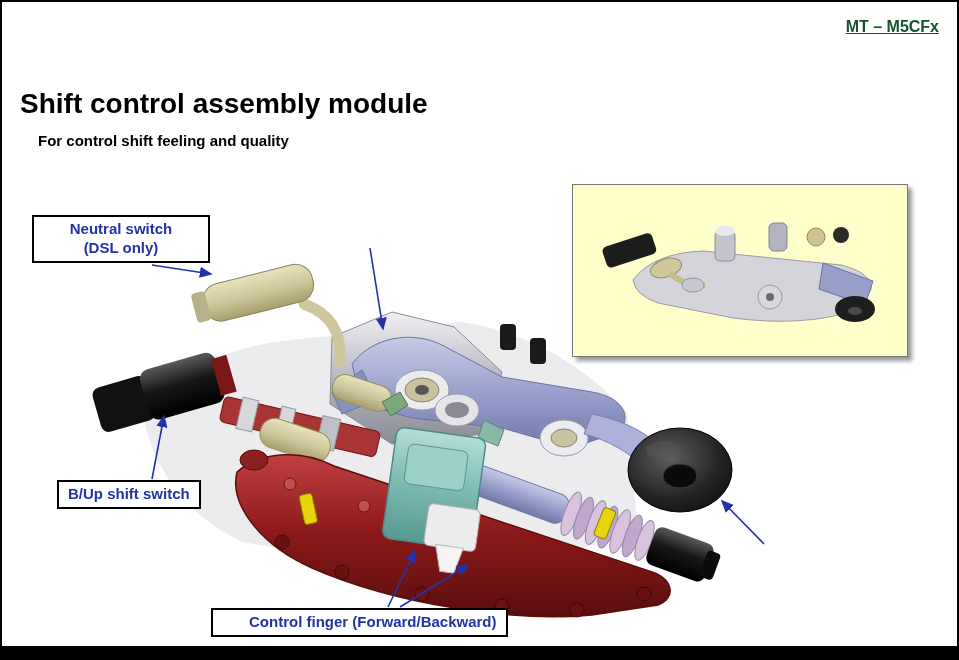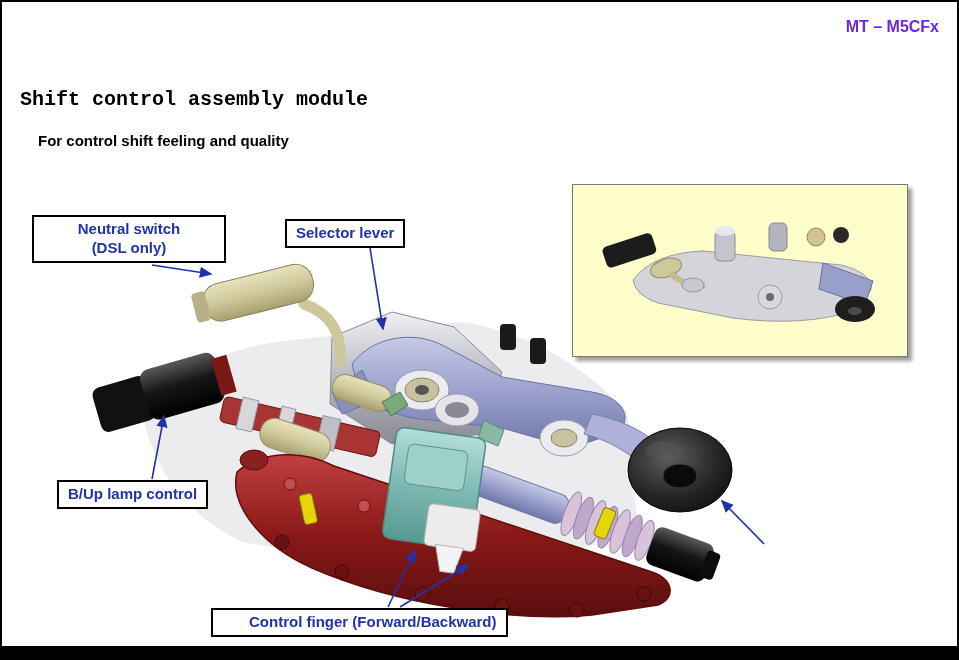--- a/index.html
+++ b/index.html
@@ -16,31 +16,31 @@
     background: #fff;
     font-family: "Liberation Sans", sans-serif;
     overflow: hidden;
   }
   .model-code {
     position: absolute;
     top: 16px;
     right: 18px;
     font-size: 16px;
     font-weight: bold;
-    color: #6d28d9;
+    color: #14532d;
+    text-decoration: underline;
   }
   .page-title {
     position: absolute;
     left: 18px;
     top: 86px;
     margin: 0;
-    font-size: 20px;
+    font-size: 28px;
     font-weight: bold;
     color: #000;
-    font-family: Liberation Mono, monospace;
   }
   .subtitle {
     position: absolute;
     left: 36px;
     top: 130px;
     margin: 0;
     font-size: 15px;
     font-weight: bold;
     color: #000;
   }
@@ -75,21 +75,21 @@
     border: 2px solid #000;
     color: #2233aa;
     font-weight: bold;
     font-size: 15px;
     line-height: 1.25;
     text-align: center;
     padding: 3px 9px;
     box-sizing: border-box;
     white-space: pre-line;
   }
-  .callout-neutral  { left: 30px;  top: 213px; width: 194px; }
+  .callout-neutral  { left: 30px;  top: 213px; width: 178px; }
   .callout-selector { left: 283px; top: 217px; }
   .callout-bup      { left: 55px;  top: 478px; }
   .callout-shift    { left: 753px; top: 543px; }
   .callout-finger   { left: 209px; top: 606px; padding-left: 36px; }
   .bottom-bar {
     position: absolute;
     left: 0; right: 0; bottom: 0;
     height: 12px;
     background: #000;
   }
@@ -282,18 +282,17 @@
     <line x1="150" y1="263" x2="209" y2="272" stroke="#2233aa" stroke-width="1.6" marker-end="url(#ah)"></line>
     <line x1="368" y1="246" x2="381" y2="327" stroke="#2233aa" stroke-width="1.6" marker-end="url(#ah)"></line>
     <line x1="150" y1="477" x2="162" y2="414" stroke="#2233aa" stroke-width="1.6" marker-end="url(#ah)"></line>
     <line x1="762" y1="542" x2="720" y2="499" stroke="#2233aa" stroke-width="1.6" marker-end="url(#ah)"></line>
     <line x1="386" y1="605" x2="413" y2="549" stroke="#2233aa" stroke-width="1.6" marker-end="url(#ah)"></line>
     <line x1="398" y1="605" x2="466" y2="563" stroke="#2233aa" stroke-width="1.6" marker-end="url(#ah)"></line>
   </svg>
 
   <div class="callout callout-neutral">Neutral switch
 (DSL only)</div>
-  <div class="callout callout-selector">Selector lever</div>
-  <div class="callout callout-bup">B/Up lamp control</div>
+  <div class="callout callout-bup">B/Up shift switch</div>
   <div class="callout callout-finger">Control finger (Forward/Backward)</div>
 
   <div class="bottom-bar"></div>
 </div>
 
 </body></html>

